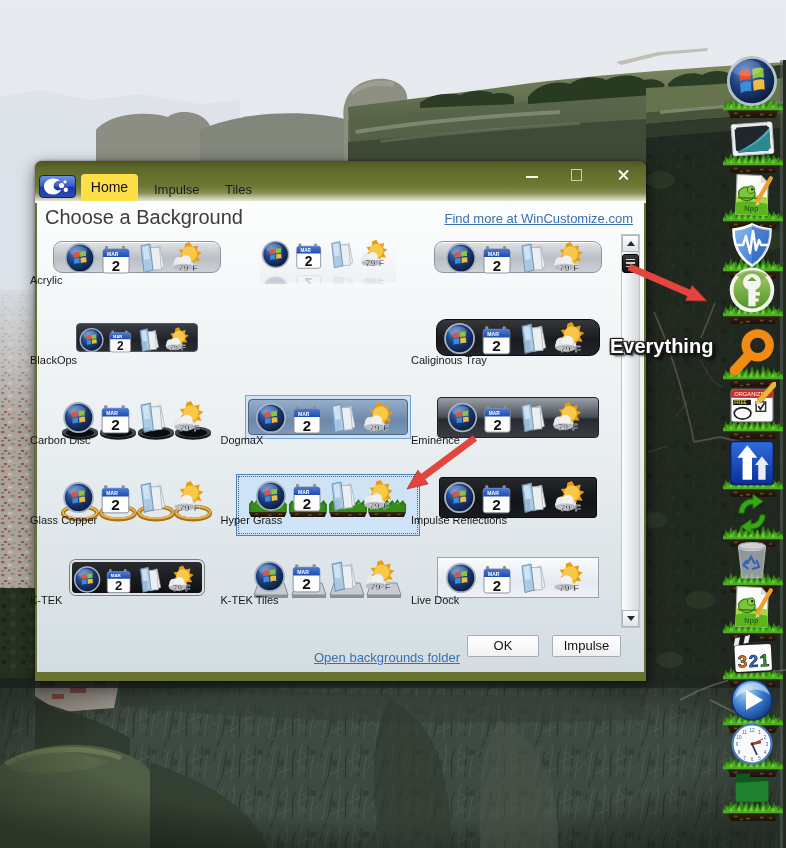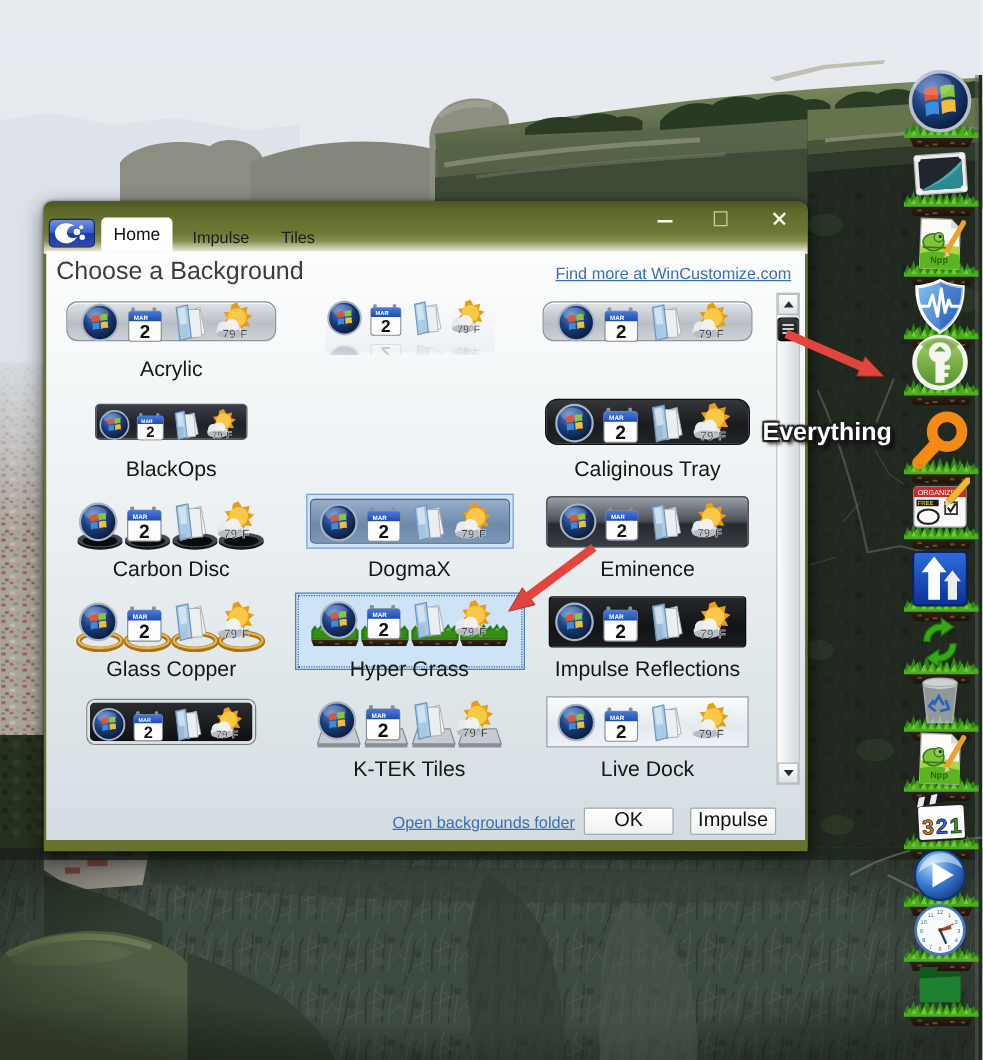--- a/index.html
+++ b/index.html
@@ -2,43 +2,43 @@
 <html><head><meta charset="utf-8"><style>*{margin:0;padding:0;box-sizing:border-box}
 html,body{width:786px;height:848px;overflow:hidden;font-family:"Liberation Sans",sans-serif}
 #stage{position:relative;width:786px;height:848px;overflow:hidden;background:#e8edf2}
 .abs{position:absolute}
 #win{position:absolute;left:35px;top:161px;width:611px;height:520px;border-radius:7px 7px 0 0;
 box-shadow:0 5px 16px rgba(0,0,0,.55),0 0 3px rgba(0,0,0,.45);background:#68722f}
 #tbar{position:absolute;left:0;top:0;width:611px;height:42px;border-radius:7px 7px 0 0;
 background:linear-gradient(180deg,#4c5621 0%,#5d6729 16%,#68722f 40%,#6e7834 60%,#878e52 76%,#cfd0b2 90%,#fafaf6 100%)}
 #logo{position:absolute;left:4px;top:14px;width:37px;height:23px;border-radius:4px;
 background:linear-gradient(180deg,#7090e4 0%,#3a5cc4 48%,#1b3aa4 52%,#2a4ab4 100%);border:1px solid #16255e}
-#tabhome{position:absolute;left:46px;top:13px;width:57px;height:27px;background:#ffffff;border-radius:4px 4px 0 0;
+#tabhome{position:absolute;left:46px;top:13px;width:57px;height:27px;background:#fde047;border-radius:4px 4px 0 0;
 color:#111;font-size:14px;text-align:center;line-height:27px}
 .tab{position:absolute;top:21px;font-size:13px;color:#1c1c1c}
 #bmin{position:absolute;left:491px;top:15px;width:12px;height:1.8px;background:#f7f7ef}
 #bmax{position:absolute;left:536px;top:8px;width:11px;height:12px;border:1px solid #cdcfa6}
 #bcls{position:absolute;left:582px;top:7px;width:13px;height:13px}#bcls i{position:absolute;left:0;top:6px;width:13px;height:1.7px;background:#fbfbf4;border-radius:1px}.x1{transform:rotate(45deg)}.x2{transform:rotate(-45deg)}
 #content{position:absolute;left:2px;top:40px;width:607px;height:471px;
 background:linear-gradient(180deg,#fcfdfd 0%,#f4f7f8 22%,#e9eef0 52%,#dce4e8 80%,#d3dde1 100%)}
 #hd{position:absolute;left:8px;top:5px;font-size:20px;color:#3c3c3c}
 a.lk{color:#3a6fb4;text-decoration:underline}
 #fm{position:absolute;right:11px;top:10px;font-size:13px}
 .cell{position:absolute;width:190px;height:80px}
 .ctr{position:absolute;left:50%;transform:translateX(-50%)}
-.lbl{position:absolute;left:-12px;right:-12px;top:48px;text-align:center;font-size:17px;color:#161616}
+.lbl{position:absolute;left:-12px;right:-12px;top:36px;font-size:11px;color:#161616}
 #sb{position:absolute;left:584px;top:33px;width:19px;height:394px;background:linear-gradient(90deg,#fdfdfd,#d4d9dd);border:1px solid #bfc4c8}
 .sbb{position:absolute;left:0;width:17px;height:17px;background:linear-gradient(180deg,#fdfdfd,#dfe3e6);border:1px solid #b0b5ba}
 .tu,.td{position:absolute;left:3.5px;width:0;height:0;border-left:4.5px solid transparent;border-right:4.5px solid transparent}
 .tu{top:5px;border-bottom:5.5px solid #2a2a2a}.td{top:5px;border-top:5.5px solid #2a2a2a}
 #sth{position:absolute;left:0;top:19px;width:17px;height:19px;background:linear-gradient(180deg,#3a3a3a,#0e0e0e);border-radius:3px;border:1px solid #000}
 .grip{margin:4px 3px;height:9px;background:repeating-linear-gradient(180deg,#cfcfcf 0 1.5px,transparent 1.5px 3.5px)}
 #obf{position:absolute;left:277px;top:449px;font-size:13px}
-.btn{position:absolute;top:445px;height:22px;background:linear-gradient(180deg,#ffffff,#f0f1f2);border:1px solid #a8adb2;
-border-radius:2px;font-size:16px;color:#111;text-align:center;line-height:20px}
+.btn{position:absolute;top:434px;height:22px;background:linear-gradient(180deg,#ffffff,#f0f1f2);border:1px solid #a8adb2;
+border-radius:2px;font-size:13px;color:#111;text-align:center;line-height:20px}
 .di{position:absolute}
 #evt{position:absolute;left:610px;top:335px;font-size:20px;font-weight:bold;color:#fff;
 text-shadow:-1.5px -1.5px 1px #1a1a1a,1.5px -1.5px 1px #1a1a1a,-1.5px 1.5px 1px #1a1a1a,1.5px 1.5px 1px #1a1a1a,3px 3px 3px rgba(0,0,0,.8)}</style></head>
 <body>
 <div id="stage">
 <svg width="0" height="0" style="position:absolute">
 <defs>
 <radialGradient id="gorb" cx="35%" cy="30%" r="75%">
  <stop offset="0%" stop-color="#5585d0"></stop>
           <stop offset="45%" stop-color="#1d4182"></stop>
@@ -596,20 +596,21 @@
           <svg class="ctr" style="top:-1px" width="152" height="41" viewBox="0 0 148 40">
             <use href="#strip"></use>
           </svg>
           <div class="lbl">Impulse Reflections</div>
         </div>
 <div class="cell" style="left:5px;top:357px">
           <div class="ctr" style="top:2px;width:134px;height:35px;border-radius:6px;background:linear-gradient(180deg,#2a2c30,#0e0f12);border:2px solid #dfe2e6;box-shadow:0 0 0 1px #7a7e84"></div>
           <svg class="ctr" style="top:4px" width="132" height="35" viewBox="0 0 148 40">
             <use href="#strip"></use>
           </svg>
+          <div class="lbl">K-TEK</div>
         </div>
 <div class="cell" style="left:195.5px;top:357px">
           <svg class="ctr" style="top:23px" width="160" height="20" viewBox="0 0 148 20">
             <path d="M4,2 L30,2 L34,14 L0,14 Z" fill="#c8ccd2" stroke="#888e96" stroke-width="1"></path>
             <path d="M0,14 L34,14 L34,17 L0,17 Z" fill="#8a9098"></path>
             <path d="M42,2 L68,2 L72,14 L38,14 Z" fill="#c8ccd2" stroke="#888e96" stroke-width="1"></path>
             <path d="M38,14 L72,14 L72,17 L38,17 Z" fill="#8a9098"></path>
             <path d="M80,2 L106,2 L110,14 L76,14 Z" fill="#c8ccd2" stroke="#888e96" stroke-width="1"></path>
             <path d="M76,14 L110,14 L110,17 L76,17 Z" fill="#8a9098"></path>
             <path d="M117,2 L143,2 L147,14 L113,14 Z" fill="#c8ccd2" stroke="#888e96" stroke-width="1"></path>

